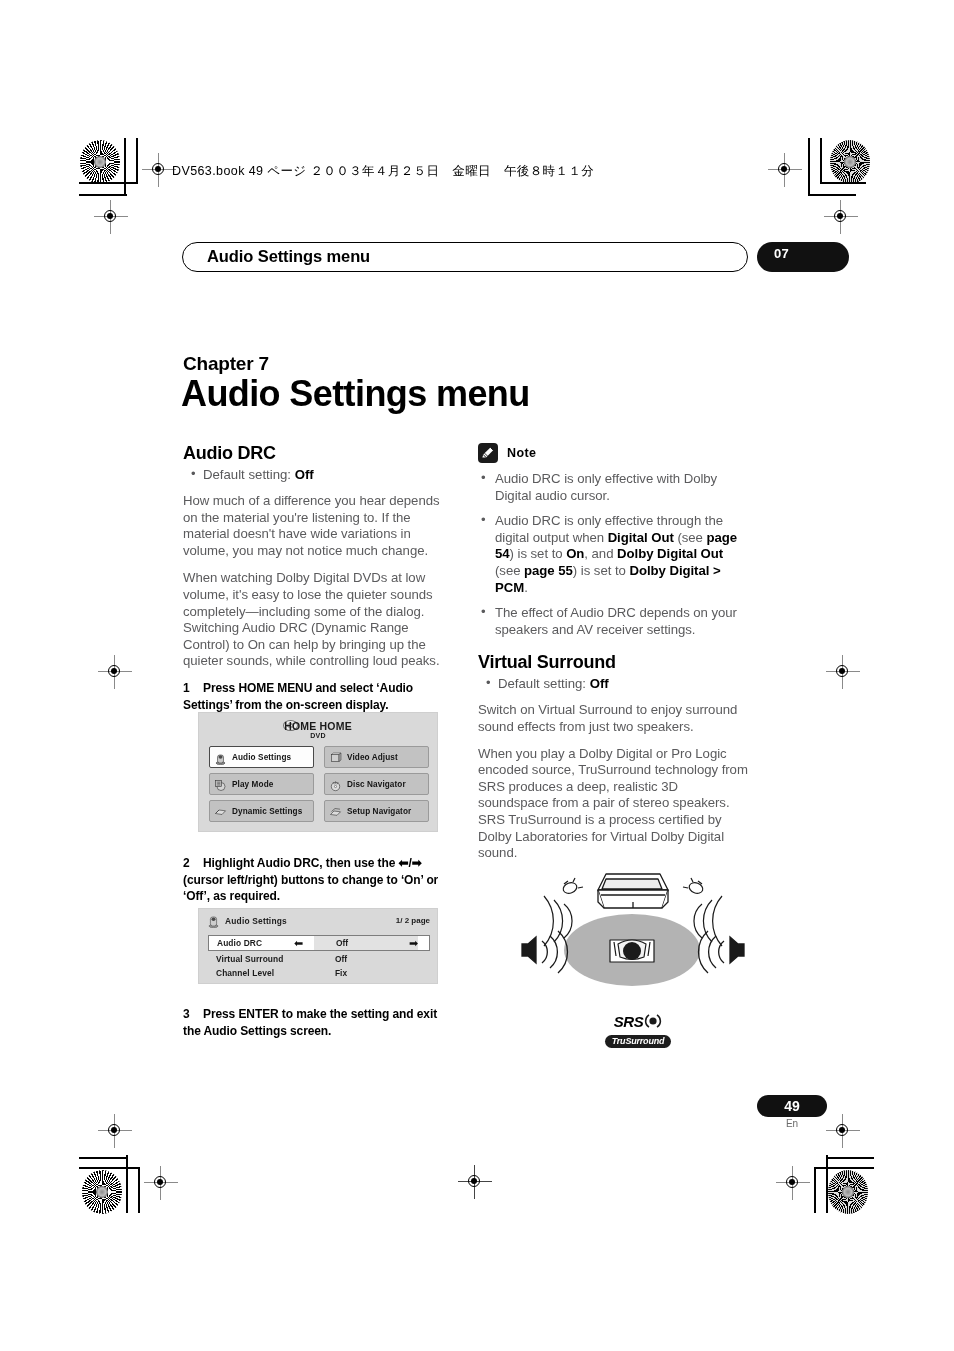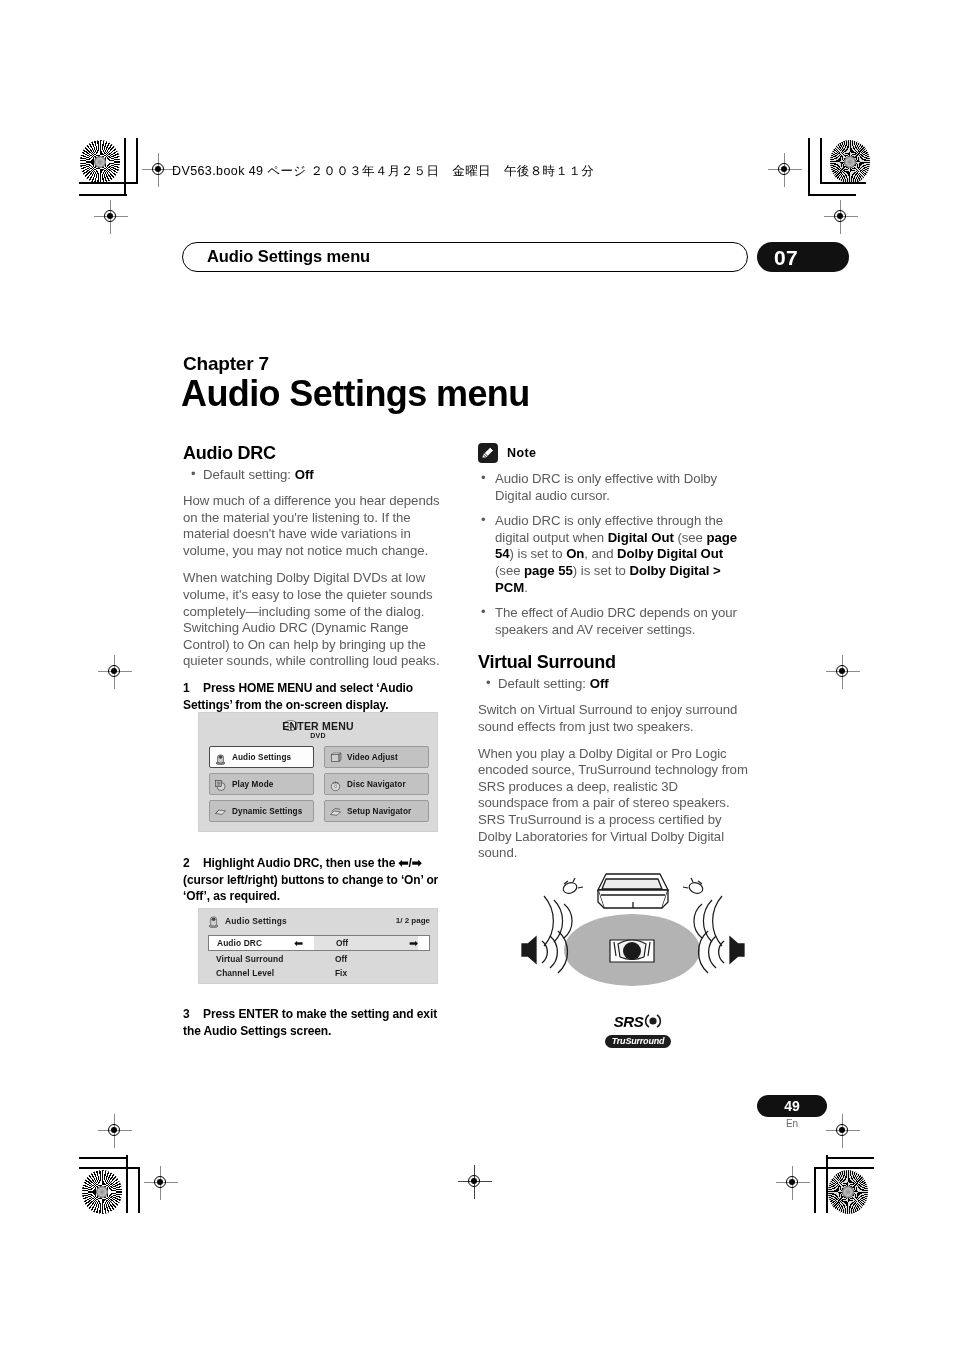--- a/index.html
+++ b/index.html
@@ -118,21 +118,21 @@
     width: 92px;
     height: 30px;
     background: #111;
     border-radius: 15px;
     color: #fff;
   }
   .chaptab span {
     position: absolute;
     left: 17px;
     top: 4px;
-    font-size: 21px;
+    font-size: 13px;
     font-weight: bold;
     letter-spacing: .3px;
   }
 
   
   .chapter-label {
     position: absolute;
     left: 183px;
     top: 353px;
     font-size: 19px;
@@ -603,21 +603,21 @@
 
     <p class="step"><span class="num">2</span><span>Highlight Audio DRC, then use the </span><span>⬅</span><span>/</span><span>➡</span><span> (cursor left/right) buttons to change to ‘On’ or ‘Off’, as required.</span></p>
 
     <div style="height:92px;"></div>
 
     <p class="step"><span class="num">3</span><span>Press ENTER to make the setting and exit the Audio Settings screen.</span></p>
   </div>
 
   <div class="osd-home">
     <div class="disc-ico"></div>
-    <div class="hm-title">ENTER MENU</div>
+    <div class="hm-title">HOME HOME</div>
     <div class="hm-sub">DVD</div>
     <div class="hm-grid">
 
       <div class="hm-btn sel">
         <span class="hm-ico">
           <svg width="13" height="13" viewBox="0 0 13 13">
               <ellipse cx="6.5" cy="11" rx="4.5" ry="1.6" fill="#8d8d8d" stroke="#333" stroke-width=".5"></ellipse>
               <rect x="3.5" y="3" width="6" height="8" rx="2.2" fill="#c9c9c9" stroke="#333" stroke-width=".6"></rect>
               <ellipse cx="6.5" cy="5" rx="2" ry="1.7" fill="#4a4a4a"></ellipse>
             </svg>

